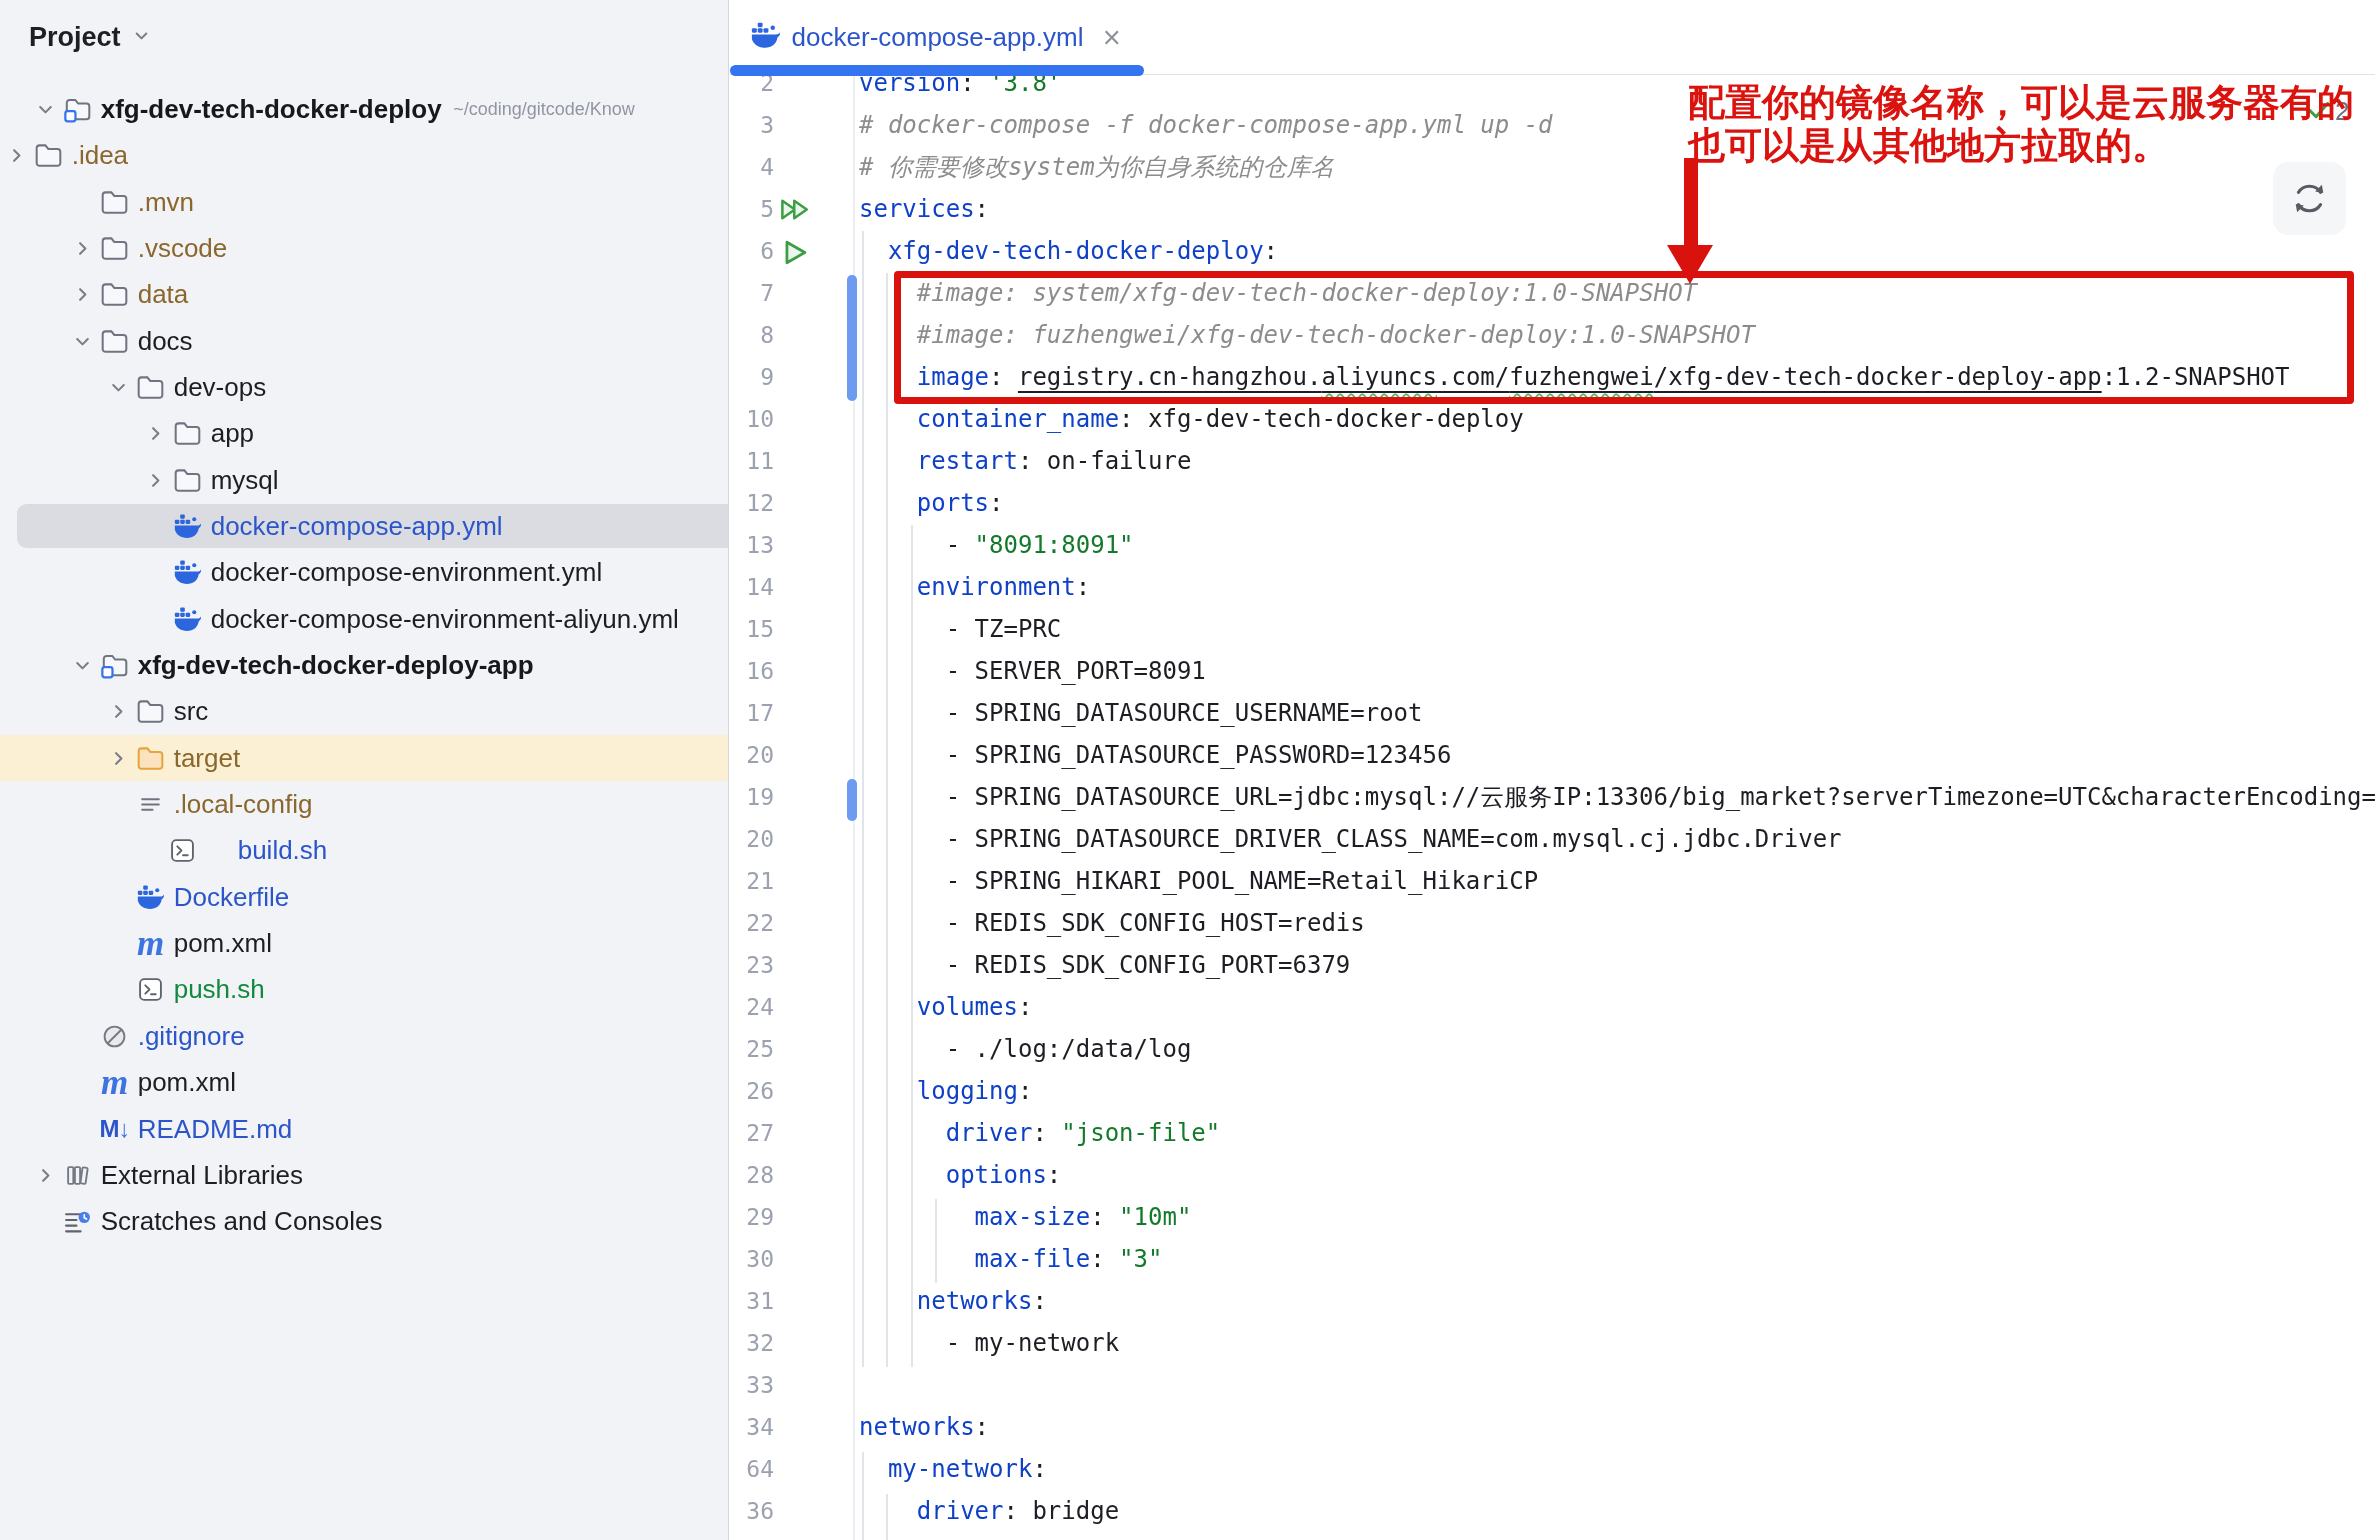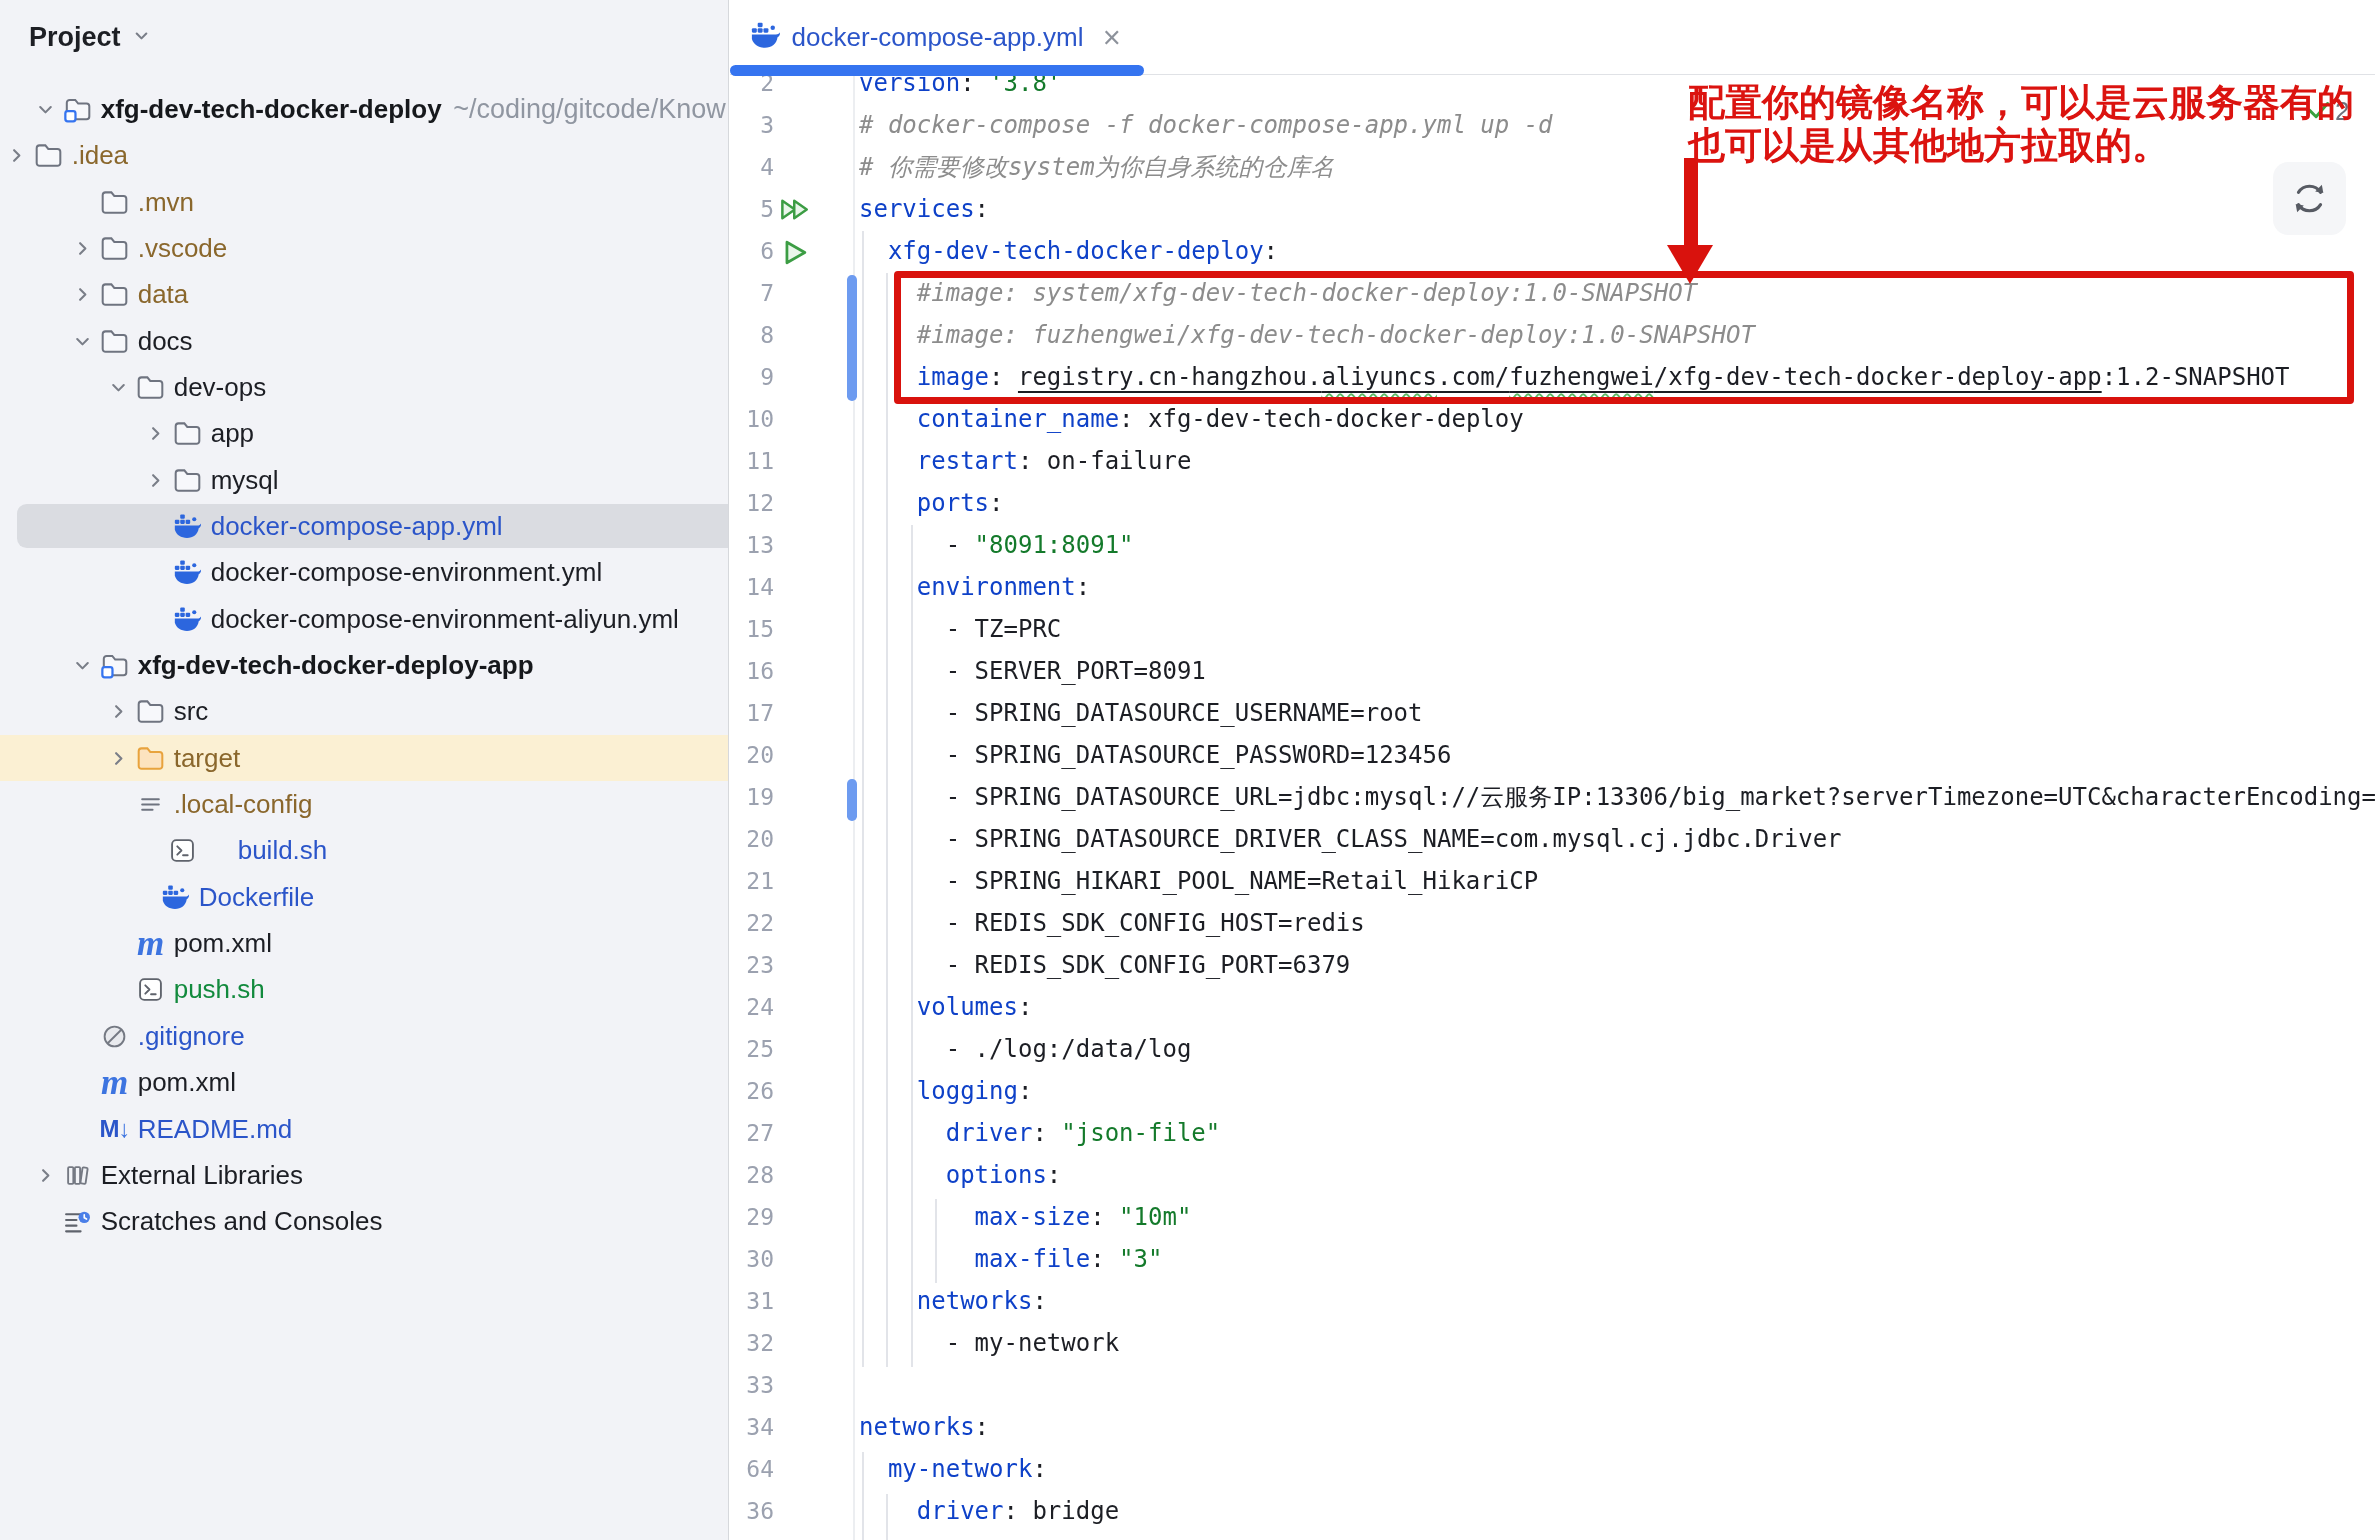--- a/index.html
+++ b/index.html
@@ -15,21 +15,21 @@
   .tree-row.ybg{background:#FBF0D3;}
   .tree-row .hl{position:absolute;left:17.4px;right:25px;top:1px;bottom:1px;background:#DADCE1;border-radius:9.7px;}
   .chev{width:33px;height:46px;flex:none;display:flex;align-items:center;justify-content:center;position:relative;}
   .chev.open svg{transform:rotate(90deg);}
   .ticon{width:31px;flex:none;margin-right:7.7px;display:flex;align-items:center;justify-content:center;position:relative;}
   .tlabel{white-space:nowrap;position:relative;}
   .c-bold{font-weight:700;color:#16181C;}
   .c-exc{color:#8A672C;}
   .c-blue{color:#2B55C9;}
   .c-green{color:#128A3D;}
-  .tpath{color:#9096A1;margin-left:11.6px;font-size:27px;white-space:nowrap;position:relative;}
+  .tpath{color:#9096A1;margin-left:11.6px;font-size:18px;white-space:nowrap;position:relative;}
   .mvn{font-family:"Liberation Serif",serif;font-style:italic;font-weight:700;color:#3D74E0;font-size:35px;line-height:1;}
   .mdico{font-weight:800;color:#2B55C9;font-size:24px;letter-spacing:-1px;}
 
   
   #editor{position:absolute;left:730px;top:0;right:0;bottom:0;background:#fff;overflow:hidden;}
   #tabbar{position:absolute;top:0;left:0;right:0;height:74px;background:#fff;border-bottom:1.9px solid #E0E2E6;z-index:10;display:flex;}
   #tab{position:relative;display:flex;align-items:center;padding:0 23px 0 21px;gap:11.6px;}
   #tab .tab-label{font-size:26px;color:#2B55C9;white-space:nowrap;}
   #tab .tab-close{font-size:31px;color:#8D929B;margin-left:7.7px;line-height:1;}
   #tab::after{content:"";position:absolute;left:0;right:0;bottom:-1.9px;height:10.6px;border-radius:5.8px;background:#3574F0;}
@@ -298,21 +298,21 @@
         <div class="tree-row" style="top: 827px; padding-left: 102px; gap: 32px;">
           <span class="chev"></span>
           <span class="ticon">
             <svg viewBox="0 0 24 24" width="25" height="25">
               <rect x="2" y="2" width="20" height="20" rx="4" fill="#fff" stroke="#5F636C" stroke-width="1.8"></rect>
               <path d="M7 8 l4 4 -4 4 M12.5 16.5 H17" stroke="#5F636C" stroke-width="1.8" fill="none" stroke-linecap="round" stroke-linejoin="round"></path>
             </svg>
           </span>
           <span class="tlabel c-blue">build.sh</span>
         </div>
-        <div class="tree-row" style="top: 874px; padding-left: 102px; margin-left: 25px;">
+        <div class="tree-row" style="top: 874px; padding-left: 102px;">
           <span class="chev"></span>
           <span class="ticon">
             <svg viewBox="0 0 26 24" width="27" height="25">
               <g fill="#2C66DE">
                 <rect x="6" y="0.5" width="4.4" height="4" rx="1"></rect>
                 <rect x="0.8" y="5.5" width="4.4" height="4" rx="1"></rect>
                 <rect x="6" y="5.5" width="4.4" height="4" rx="1"></rect>
                 <rect x="11.2" y="5.5" width="4.4" height="4" rx="1"></rect>
                 <circle cx="19.5" cy="5" r="2"></circle>
                 <path d="M0.8 11 h21.5 c2 0 3.2 -0.8 3.7 -2 0 0 0.5 3.4 -2.2 4.6 C23 19.5 18.5 23 12.5 23 6.9 23 2.3 20.3 0.8 15.2 Z"></path>

